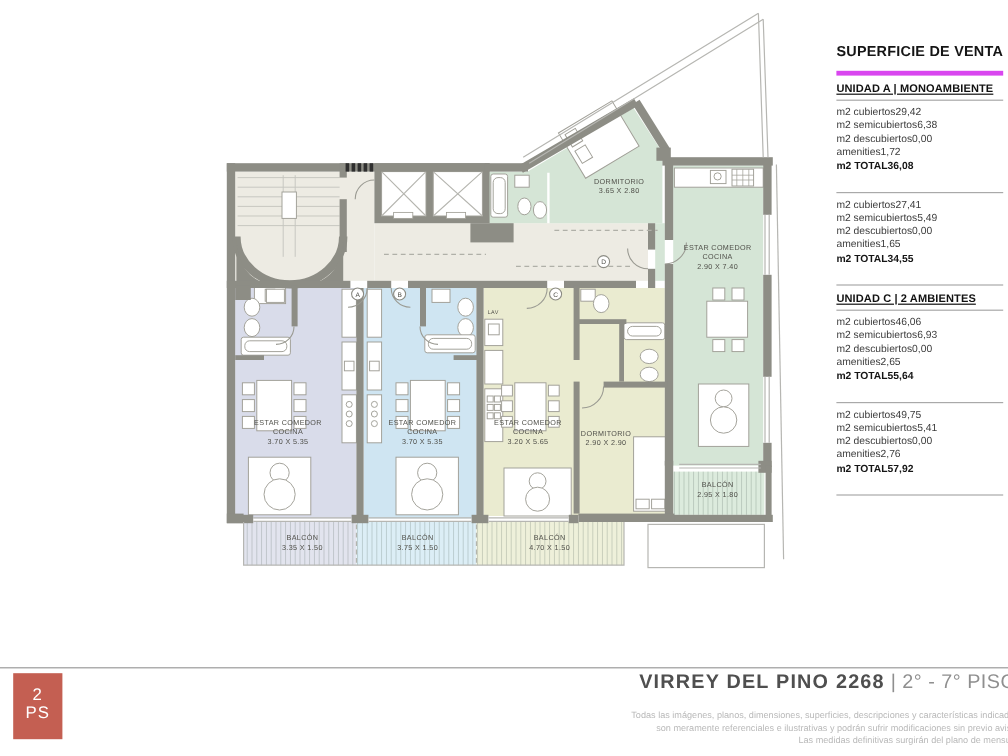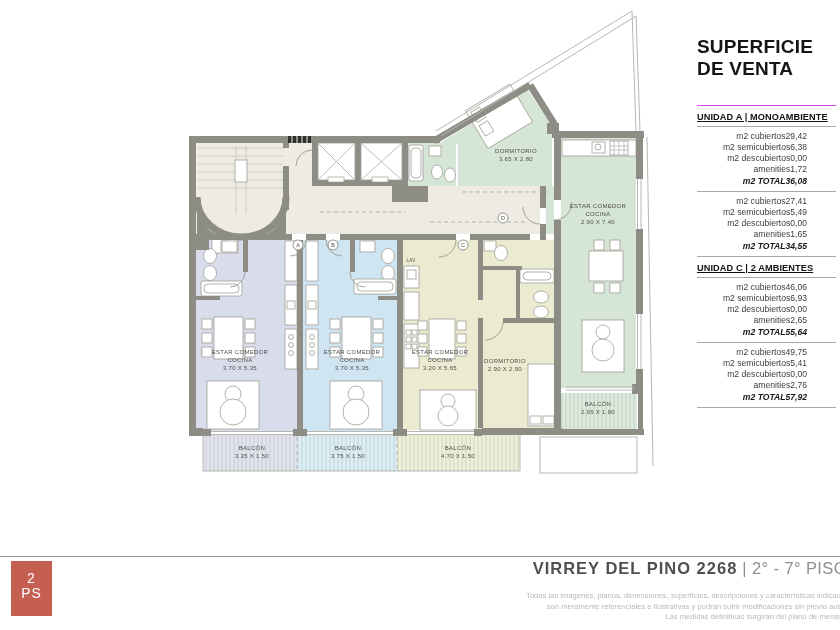--- a/index.html
+++ b/index.html
@@ -2,29 +2,29 @@
 <html><head>
 <meta charset="utf-8">
 <style>
   html,body{margin:0;padding:0;background:#fff;}
   .page{position:relative;width:840px;height:630px;background:#ffffff;overflow:hidden;
         font-family:"Liberation Sans", sans-serif;}
   svg text{font-family:"Liberation Sans","DejaVu Sans",sans-serif;}
 
   
   .panel{position:absolute;left:697px;top:36px;width:139px;color:#333;}
-  .panel-title{font-size:19px;font-weight:bold;color:#151515;letter-spacing:.2px;
-               padding-bottom:25px;border-bottom:1px solid #d946ef;}
+  .panel-title{font-size:12px;font-weight:bold;color:#151515;letter-spacing:.2px;
+               padding-bottom:9px;border-bottom:4px solid #d946ef;}
   .unit-header{font-size:9.2px;font-weight:bold;color:#111;padding:6px 0 4px 0;
                border-bottom:1px solid #a9a9a9;letter-spacing:.1px;text-decoration:underline;}
   .unit-rows{padding-top:4px;}
-  .prow{display:flex;justify-content:flex-end;font-size:8.6px;line-height:11px;
+  .prow{display:flex;justify-content:flex-start;font-size:8.6px;line-height:11px;
         color:#3c3c3c;padding-right:29px;}
-  .prow.total{font-weight:bold;color:#151515;padding-top:1px;padding-bottom:4px;
-              border-bottom:1px solid #a9a9a9;font-style:italic;}
+  .prow.total{font-weight:bold;color:#151515;padding-top:1px;padding-bottom:16px;
+              border-bottom:1px solid #a9a9a9;}
 
   
   .footer-rule{position:absolute;left:0;top:556px;width:840px;height:1px;background:#9b9b9b;}
   .logo-box{position:absolute;left:11px;top:561px;width:41px;height:55px;background:#c45f52;
             color:#fff;text-align:center;font-size:14px;line-height:15px;letter-spacing:1px;
             padding-top:10px;box-sizing:border-box;}
   .firm{position:absolute;left:62px;top:574px;font-size:9.5px;line-height:11px;
         color:#a3a3a3;letter-spacing:.6px;}
   .firm .red{color:#c45f52;font-weight:bold;}
   .project-title{position:absolute;top:559px;right:-7px;white-space:nowrap;

